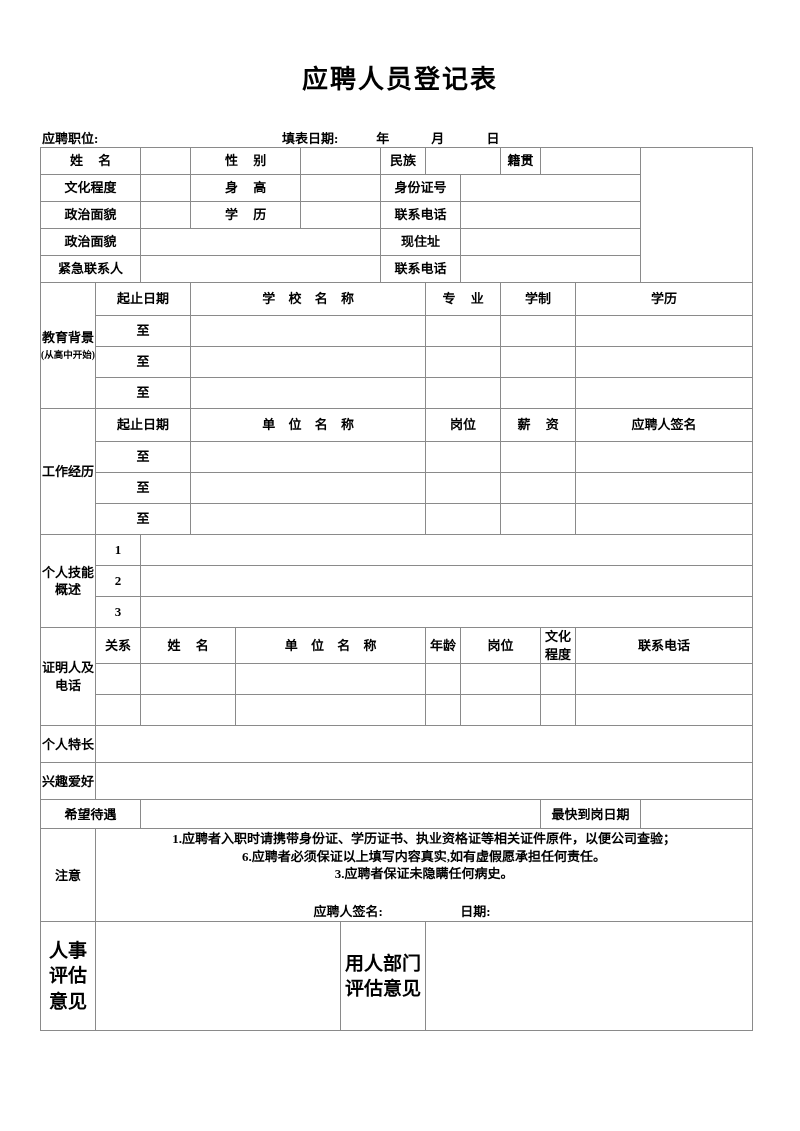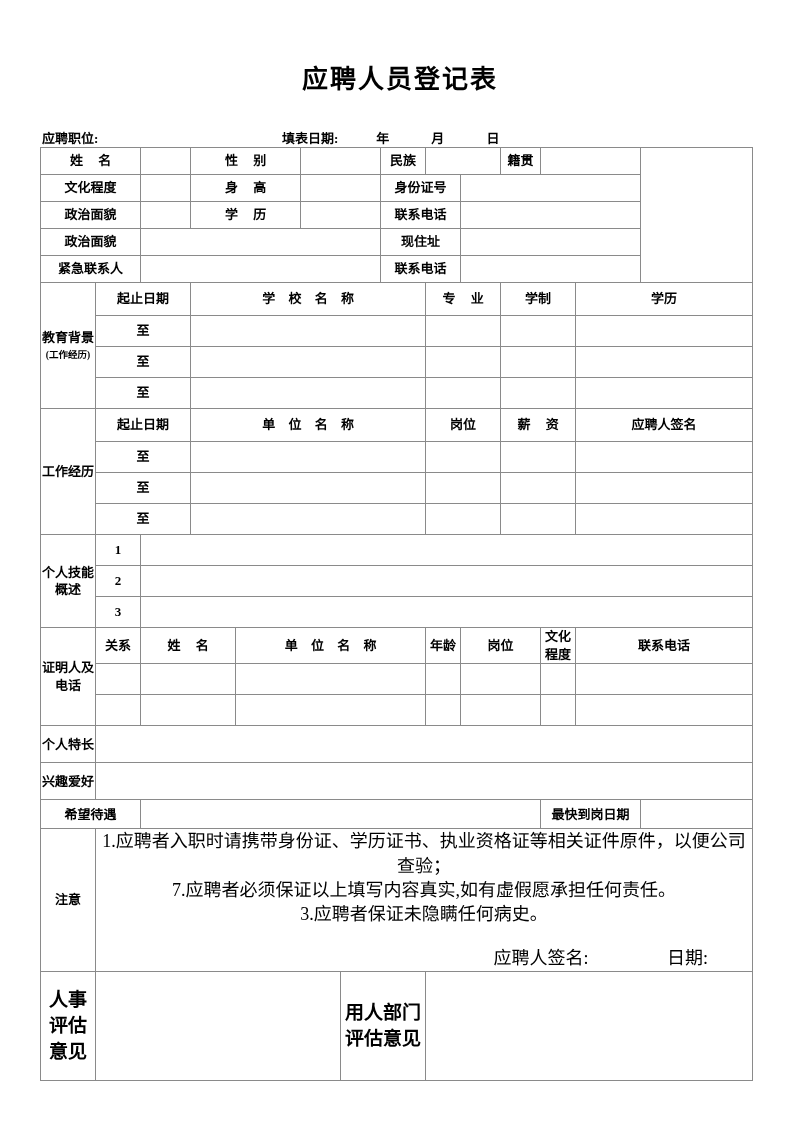--- a/index.html
+++ b/index.html
@@ -77,28 +77,28 @@
     font-size: 9.5px;
     font-weight: bold;
     line-height: 1.5;
     margin-top: 2px;
   }
   td.photo { border-left: 1px solid #8a8a8a; }
   td.notice {
     text-align: left;
     vertical-align: top;
     padding: 6px 0 4px 8px;
-    font-weight: normal;
-    font-size: 18px;
+    font-weight: bold;
+    font-size: 13px;
     line-height: 1.72;
   }
   .notice-line { display: block; }
   .sign-line {
     display: block;
-    text-align: right;
+    text-align: center;
     margin-top: 20px;
     padding-right: 44px;
   }
   .sign-line .sign-date { display: inline-block; margin-left: 74px; }
   td.eval-label { font-size: 19px; line-height: 1.55; }
 </style>
 </head>
 <body>
 
 <div class="page">
@@ -172,21 +172,21 @@
     <tr>
       <td class="lbl" colspan="2">紧急联系人</td>
       <td class="blank" colspan="5"></td>
       <td class="lbl" colspan="2">联系电话</td>
       <td class="blank" colspan="4"></td>
     </tr>
 
     <tr>
       <td class="lbl vlabel" rowspan="4">
         <span>教育背景</span>
-        <span class="small">(工作经历)</span>
+        <span class="small">(从高中开始)</span>
       </td>
       <td class="lbl" colspan="2" style="height:32px">起止日期</td>
       <td class="lbl sp3" colspan="5">学 校 名 称</td>
       <td class="lbl sp2" colspan="2">专 业</td>
       <td class="lbl" colspan="2">学制</td>
       <td class="lbl" colspan="2">学历</td>
     </tr>
     <tr>
       <td class="lbl" colspan="2" style="height:30px">至</td>
       <td class="blank" colspan="5"></td>
@@ -296,21 +296,21 @@
       <td class="lbl" colspan="2" style="height:28px">希望待遇</td>
       <td class="blank" colspan="9"></td>
       <td class="lbl" colspan="2">最快到岗日期</td>
       <td class="blank" colspan="1"></td>
     </tr>
 
     <tr>
       <td class="lbl vlabel" colspan="1" style="height:92px">注意</td>
       <td class="notice" colspan="13">
         <span class="notice-line">1.应聘者入职时请携带身份证、学历证书、执业资格证等相关证件原件，以便公司查验；</span>
-        <span class="notice-line">7.应聘者必须保证以上填写内容真实,如有虚假愿承担任何责任。</span>
+        <span class="notice-line">6.应聘者必须保证以上填写内容真实,如有虚假愿承担任何责任。</span>
         <span class="notice-line">3.应聘者保证未隐瞒任何病史。</span>
         <span class="sign-line">
           <span>应聘人签名:</span>
           <span class="sign-date">日期:</span>
         </span>
       </td>
     </tr>
 
     <tr>
       <td class="lbl eval-label" colspan="1" style="height:108px">人事评估意见</td>

